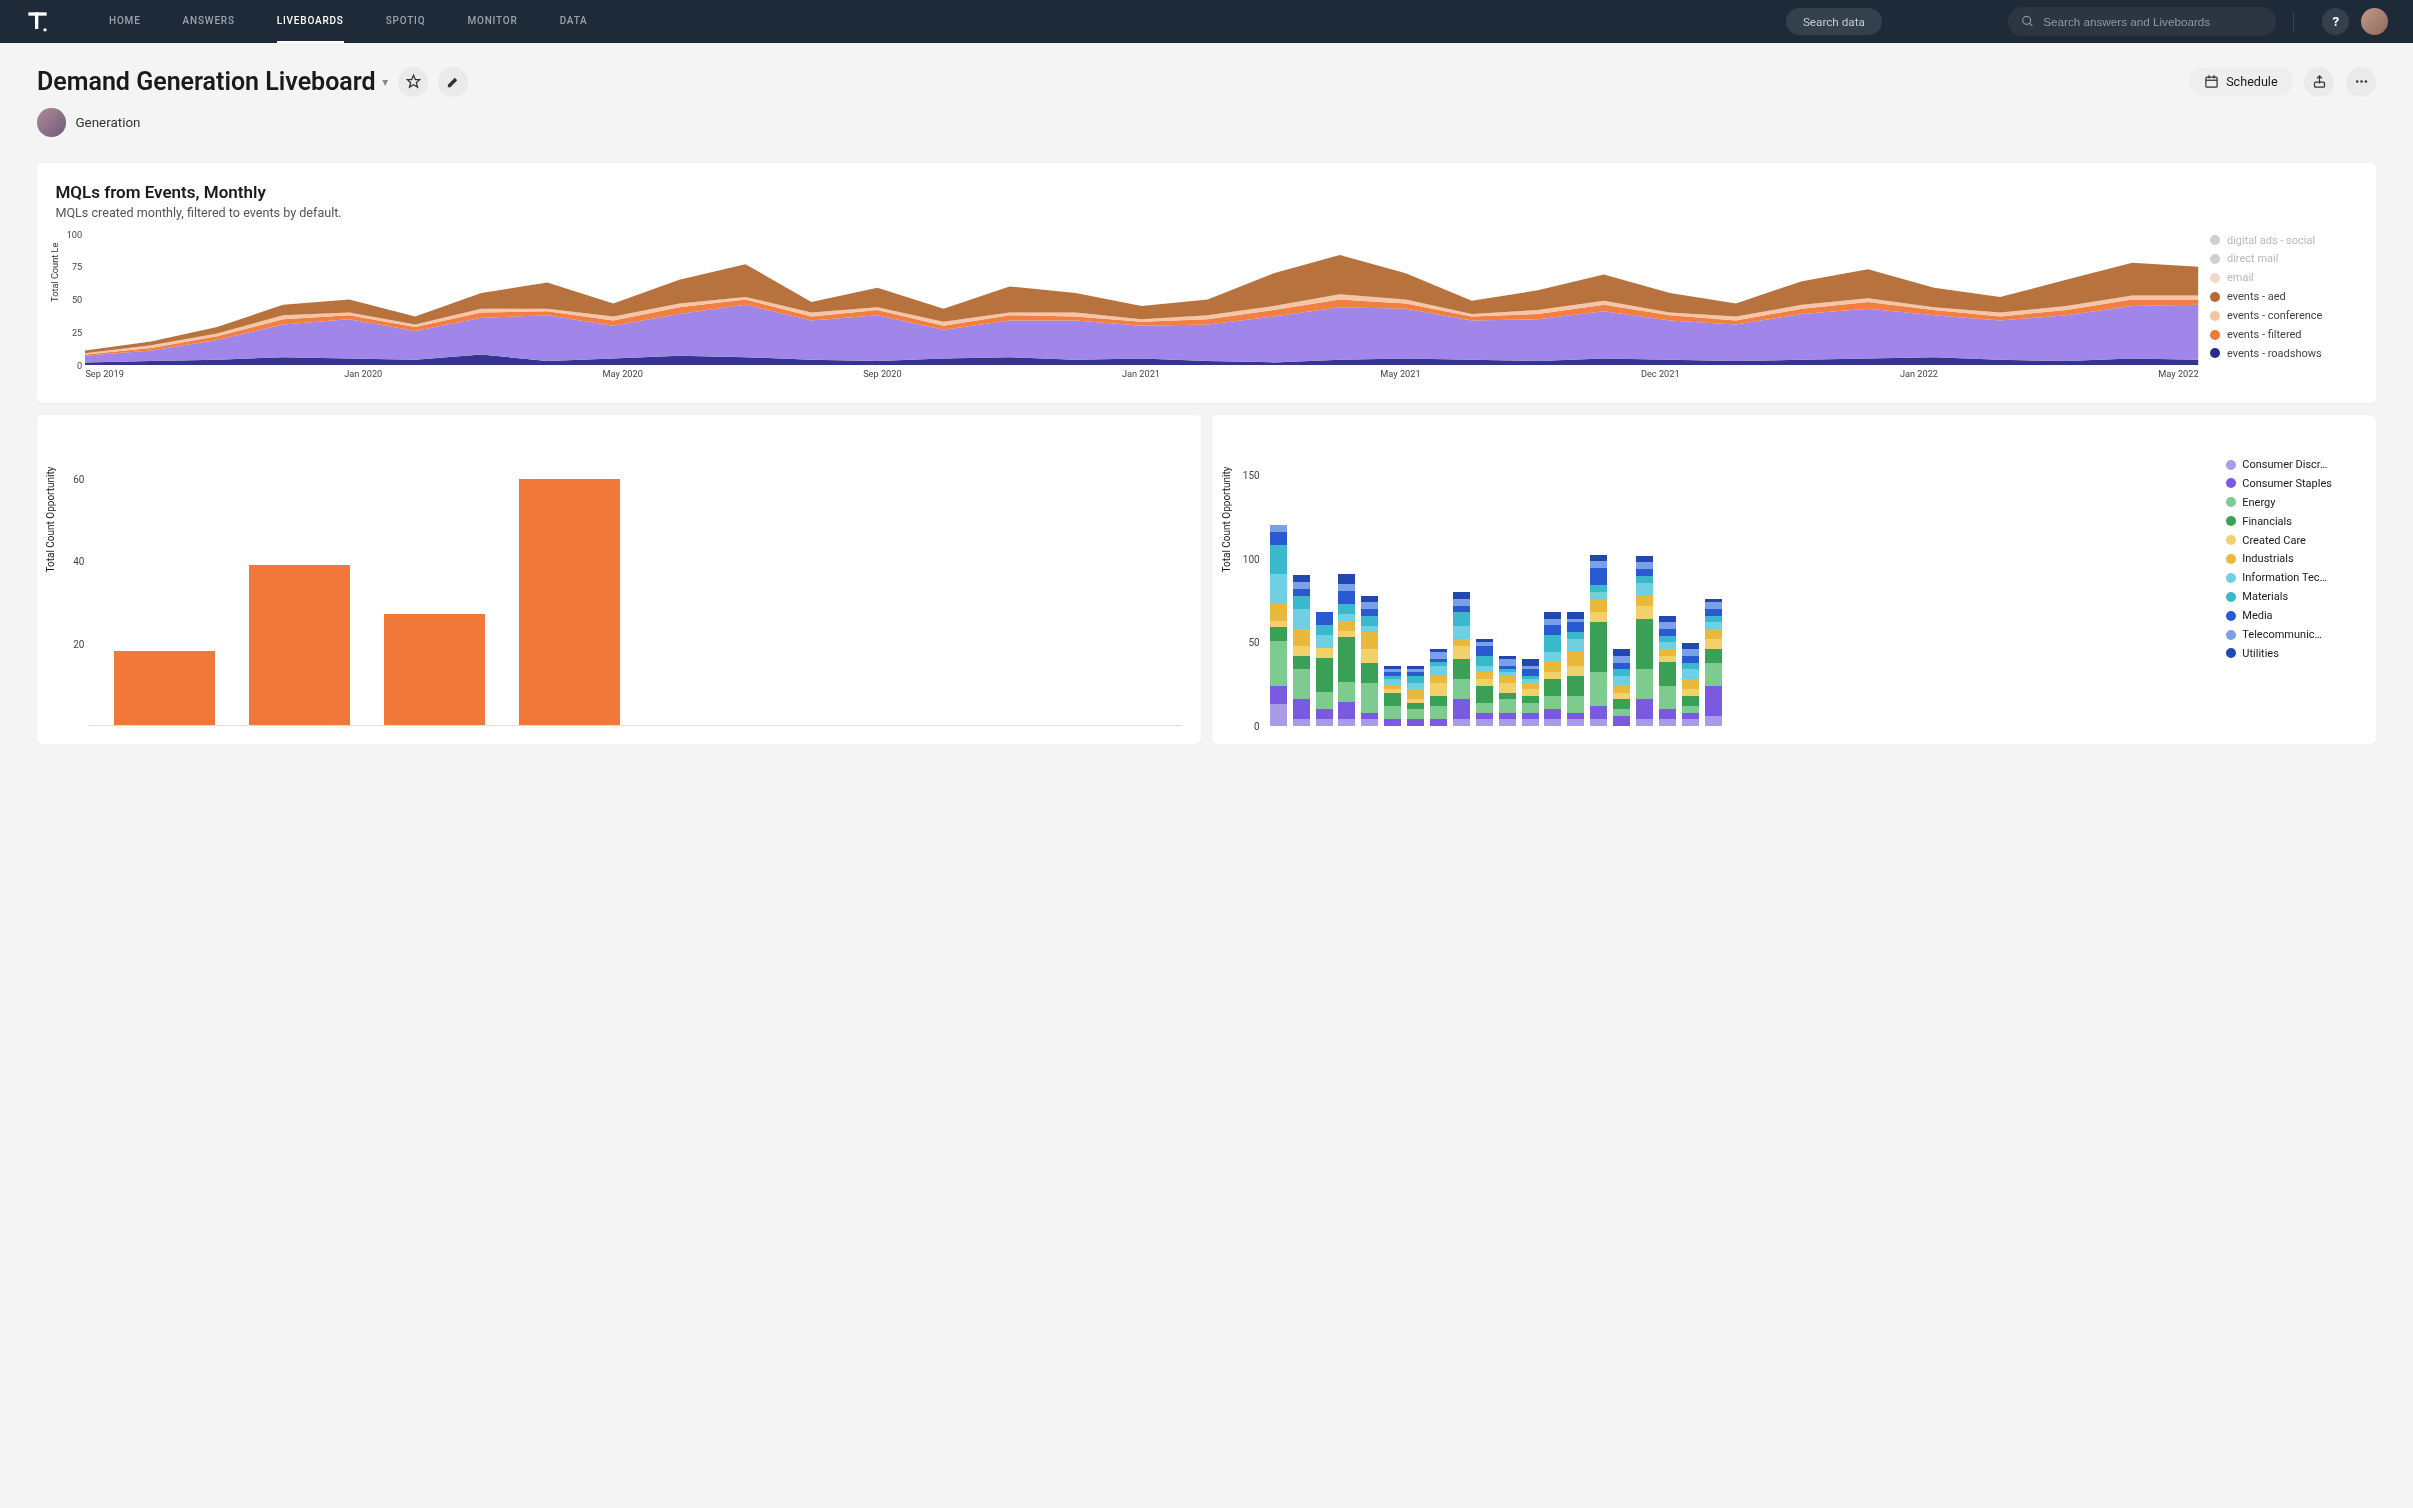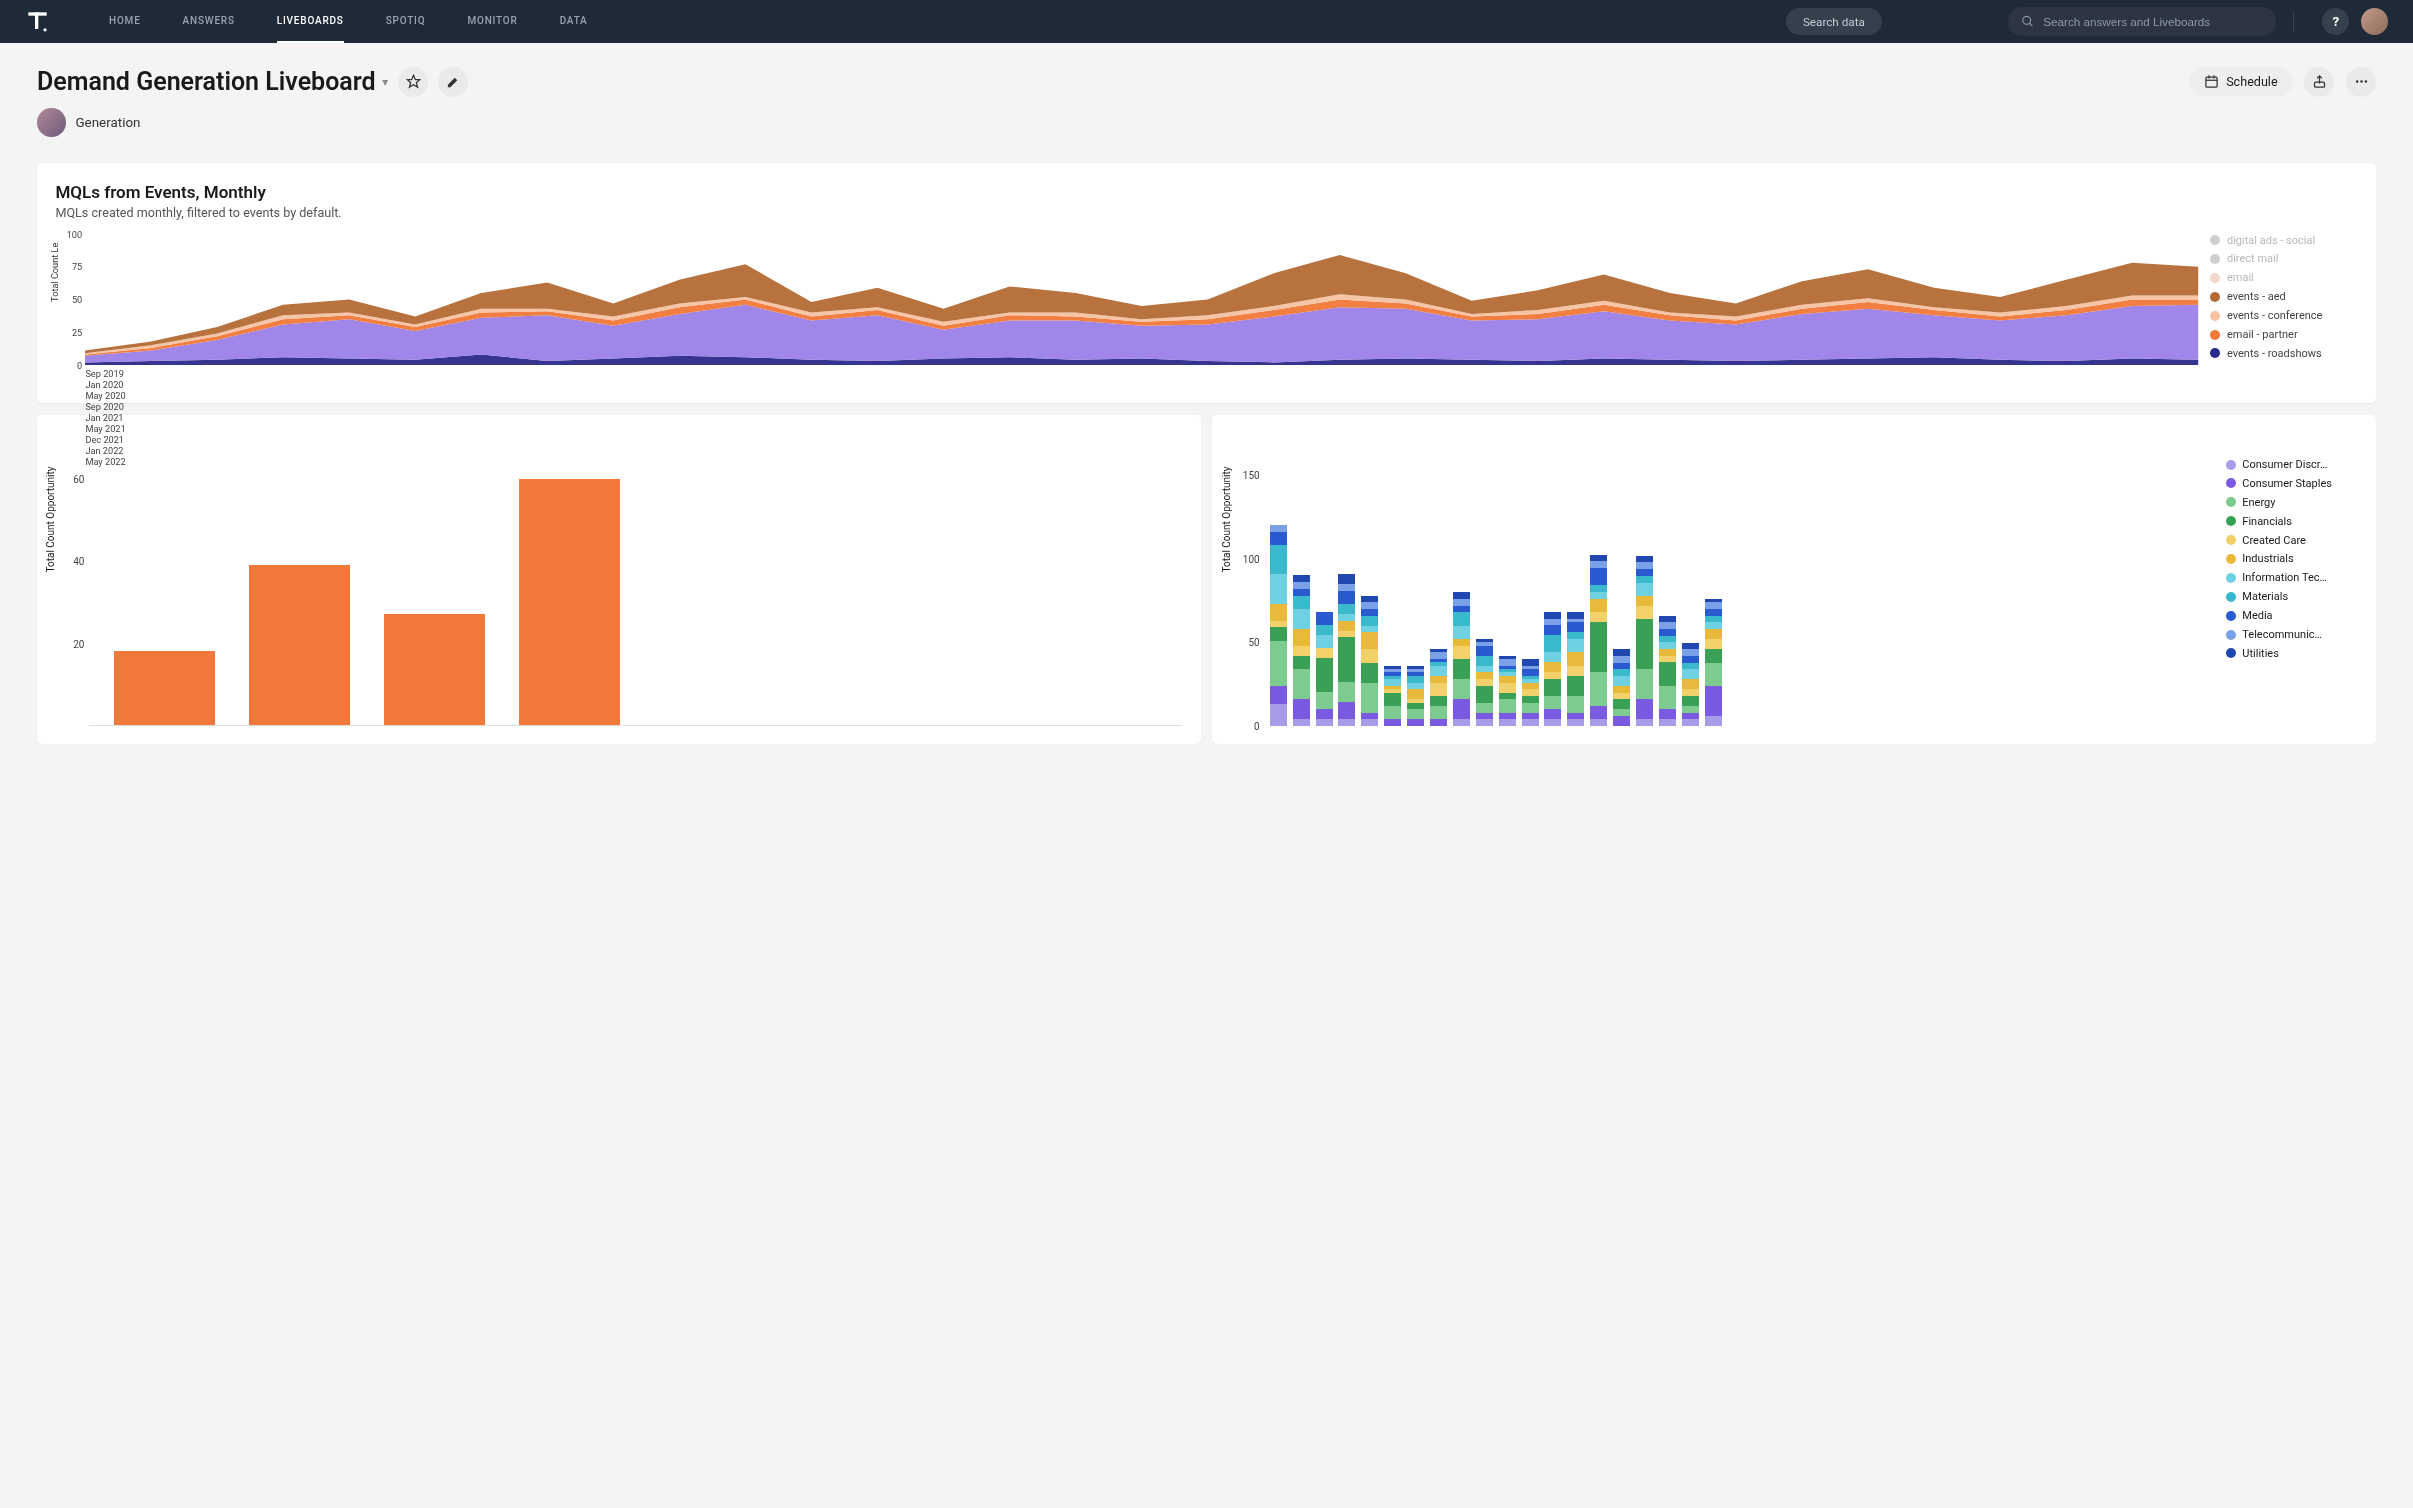--- a/index.html
+++ b/index.html
@@ -164,21 +164,21 @@
             <path d="M0,136.5 31.25,127.5 62.5,114 93.75,93 125,90 156.25,103.5 187.5,85.5 218.75,85.5 250,94.5 281.25,79.5 312.5,72 343.75,90 375,84 406.25,100.5 437.5,90 468.75,90 500,97.5 531.25,93 562.5,82.5 593.75,69 625,75 656.25,91.5 687.5,87 718.75,76.5 750,90 781.25,94.5 812.5,81 843.75,73.5 875,84 906.25,90 937.5,82.5 968.75,70.5 1000,70.5 L1000,75 L968.75,75 L937.5,87 L906.25,94.5 L875,87 L843.75,78 L812.5,85.5 L781.25,99 L750,93 L718.75,81 L687.5,91.5 L656.25,94.5 L625,79.5 L593.75,75 L562.5,87 L531.25,97.5 L500,100.5 L468.75,94.5 L437.5,93 L406.25,105 L375,87 L343.75,94.5 L312.5,75 L281.25,84 L250,99 L218.75,88.5 L187.5,90 L156.25,106.5 L125,93 L93.75,97.5 L62.5,117 L31.25,130.5 L0,138 Z" fill="#f5c2a2" opacity="0.95"></path>
             <path d="M0,133.5 31.25,123 62.5,106.5 93.75,81 125,75 156.25,94.5 187.5,67.5 218.75,55.5 250,79.5 281.25,52.5 312.5,34.5 343.75,78 375,61.5 406.25,85.5 437.5,60 468.75,67.5 500,82.5 531.25,75 562.5,45 593.75,24 625,45 656.25,76.5 687.5,64.50000000000001 718.75,46.500000000000014 750,67.5 781.25,79.5 812.5,54 843.75,40.5 875,61.5 906.25,72 937.5,52.5 968.75,33 1000,37.5 L1000,70.5 L968.75,70.5 L937.5,82.5 L906.25,90 L875,84 L843.75,73.5 L812.5,81 L781.25,94.5 L750,90 L718.75,76.5 L687.5,87 L656.25,91.5 L625,75 L593.75,69 L562.5,82.5 L531.25,93 L500,97.5 L468.75,90 L437.5,90 L406.25,100.5 L375,84 L343.75,90 L312.5,72 L281.25,79.5 L250,94.5 L218.75,85.5 L187.5,85.5 L156.25,103.5 L125,90 L93.75,93 L62.5,114 L31.25,127.5 L0,136.5 Z" fill="#b46a34" opacity="0.95"></path>
           </svg>
         <div id="yticks1" style="position:absolute;left:0;top:0;bottom:20px;width:28.5px;">
             <div style="position: absolute; right: 1.7px; font-size: 9.2px; color: rgb(68, 68, 68); transform: translateY(-50%); top: 100%;">0</div>
             <div style="position: absolute; right: 1.7px; font-size: 9.2px; color: rgb(68, 68, 68); transform: translateY(-50%); top: 75%;">25</div>
             <div style="position: absolute; right: 1.7px; font-size: 9.2px; color: rgb(68, 68, 68); transform: translateY(-50%); top: 50%;">50</div>
             <div style="position: absolute; right: 1.7px; font-size: 9.2px; color: rgb(68, 68, 68); transform: translateY(-50%); top: 25%;">75</div>
             <div style="position: absolute; right: 1.7px; font-size: 9.2px; color: rgb(68, 68, 68); transform: translateY(-50%); top: 0%;">100</div>
           </div>
-        <div id="xticks1" style="position:absolute;left:30px;right:0;bottom:0;height:17px;display:flex;justify-content:space-between;font-size:9.2px;color:#444;flex-direction:column;">
+        <div id="xticks1" style="position:absolute;left:30px;right:0;bottom:0;height:17px;display:flex;justify-content:space-between;font-size:9.2px;color:#444;">
             <span>Sep 2019</span>
             <span>Jan 2020</span>
             <span>May 2020</span>
             <span>Sep 2020</span>
             <span>Jan 2021</span>
             <span>May 2021</span>
             <span>Dec 2021</span>
             <span>Jan 2022</span>
             <span>May 2022</span>
           </div>
@@ -199,21 +199,21 @@
           <div class="legend-item">
             <span class="swatch" style="background:#b46a34"></span>
             <span>events - aed</span>
           </div>
           <div class="legend-item">
             <span class="swatch" style="background:#f5c2a2"></span>
             <span>events - conference</span>
           </div>
           <div class="legend-item">
             <span class="swatch" style="background:#f07838"></span>
-            <span>email - partner</span>
+            <span>events - filtered</span>
           </div>
           <div class="legend-item">
             <span class="swatch" style="background:#2a2a8a"></span>
             <span>events - roadshows</span>
           </div>
         </div>
     </div>
   </div>
 
   <div class="row2">

